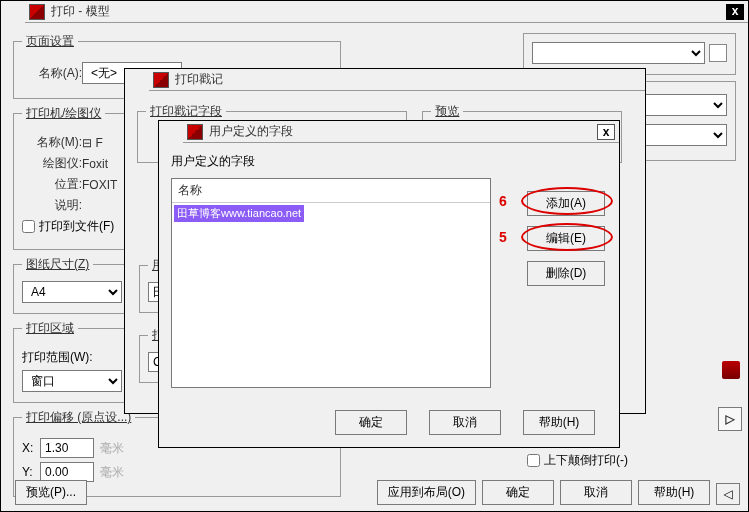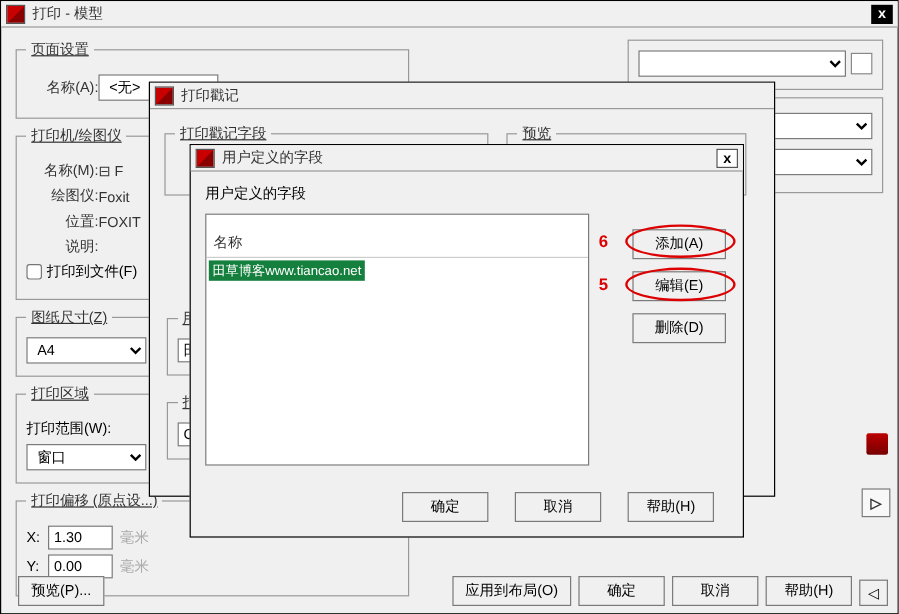--- a/index.html
+++ b/index.html
@@ -1,19 +1,19 @@
 <!DOCTYPE html>
 <html><head>
 <meta charset="utf-8">
 <style>
 * { box-sizing: border-box; margin: 0; padding: 0; font-family: "Microsoft YaHei","SimSun",sans-serif; font-size: 12px; }
 body { background: #fff; width: 749px; height: 512px; position: relative; overflow: hidden; }
 
 
-.titlebar { background: #f0f0f0; border-bottom: 1px solid #999; height: 22px; display: flex; align-items: center; padding: 0 4px; }
+.titlebar { background: #f0f0f0; border-bottom: 1px solid #999; height: 22px; display: flex; align-items: center; padding: 0 4px; margin-left: 24px; }
 .titlebar .logo { width: 16px; height: 16px; background: linear-gradient(135deg,#c80000 50%,#8a0000 50%); margin-right: 6px; border: 1px solid #555; }
 .titlebar .ttxt { flex: 1; color: #333; }
 .titlebar .xbtn { width: 18px; height: 16px; background: #000; color: #fff; text-align: center; line-height: 14px; font-weight: bold; cursor: pointer; }
 
 
 fieldset { border: 1px solid #999; padding: 8px 8px 10px 8px; margin: 6px; position: relative; }
 legend { padding: 0 4px; color: #333; text-decoration: underline; }
 
 .row { display: flex; align-items: center; margin: 4px 0; }
 .lbl { width: 60px; text-align: right; color: #333; }
@@ -38,22 +38,22 @@
 
 
 .dlg { position: absolute; background: #f0f0f0; border: 1px solid #000; box-shadow: 4px 4px 0 rgba(0,0,0,0); }
 .dlg2 { left: 124px; top: 68px; width: 522px; height: 346px; }
 .dlg3 { left: 158px; top: 120px; width: 462px; height: 328px; }
 
 .dlg2-body { padding: 6px; position: relative; height: 320px; }
 .dlg3-body { padding: 10px 12px; position: relative; height: 302px; }
 
 .list-box { background: #fff; border: 1px solid #7a7a7a; overflow: hidden; }
-.list-header { padding: 3px 6px; border-bottom: 1px solid #ccc; color: #333; margin-top: 12px; }
-.list-item { background: #15803d; color: #fff; padding: 1px 3px; display: inline-block; margin: 2px 0 0 2px; font-size: 11px; }
+.list-header { padding: 3px 6px; border-bottom: 1px solid #ccc; color: #333; }
+.list-item { background: #8b5cf6; color: #fff; padding: 1px 3px; display: inline-block; margin: 2px 0 0 2px; font-size: 11px; }
 
 .side-btns { position: absolute; right: 14px; top: 48px; display: flex; flex-direction: column; gap: 10px; }
 .side-btns button { min-width: 78px; }
 
 .red-oval { position: absolute; border: 2px solid #d00; border-radius: 50%/50%; pointer-events: none; }
 .red-num { position: absolute; color: #d00; font-weight: bold; font-size: 14px; }
 
 .right-indicator { position: absolute; right: 6px; bottom: 80px; width: 24px; height: 24px; border: 1px solid #7a7a7a; background: #f8f8f8; display: flex; align-items: center; justify-content: center; }
 .right-indicator span { font-weight: bold; color: #333; }
 
@@ -187,20 +187,24 @@
           </div>
       </div>
     </div>
 
     <span class="stamp"></span>
 
     <div class="right-indicator">
       <span>▷</span>
     </div>
 
+    <div style="position:absolute; right:120px; bottom:42px;" class="chk">
+      <input type="checkbox" style="">
+      <span>上下颠倒打印(-)</span>
+    </div>
 
     <div class="bottom-bar">
       <button class="btn">预览(P)...</button>
       <div class="spacer"></div>
       <button class="btn">应用到布局(O)</button>
       <button class="btn">确定</button>
       <button class="btn">取消</button>
       <button class="btn">帮助(H)</button>
       <button class="btn" style="min-width:24px;padding:3px 6px">◁</button>
     </div>

